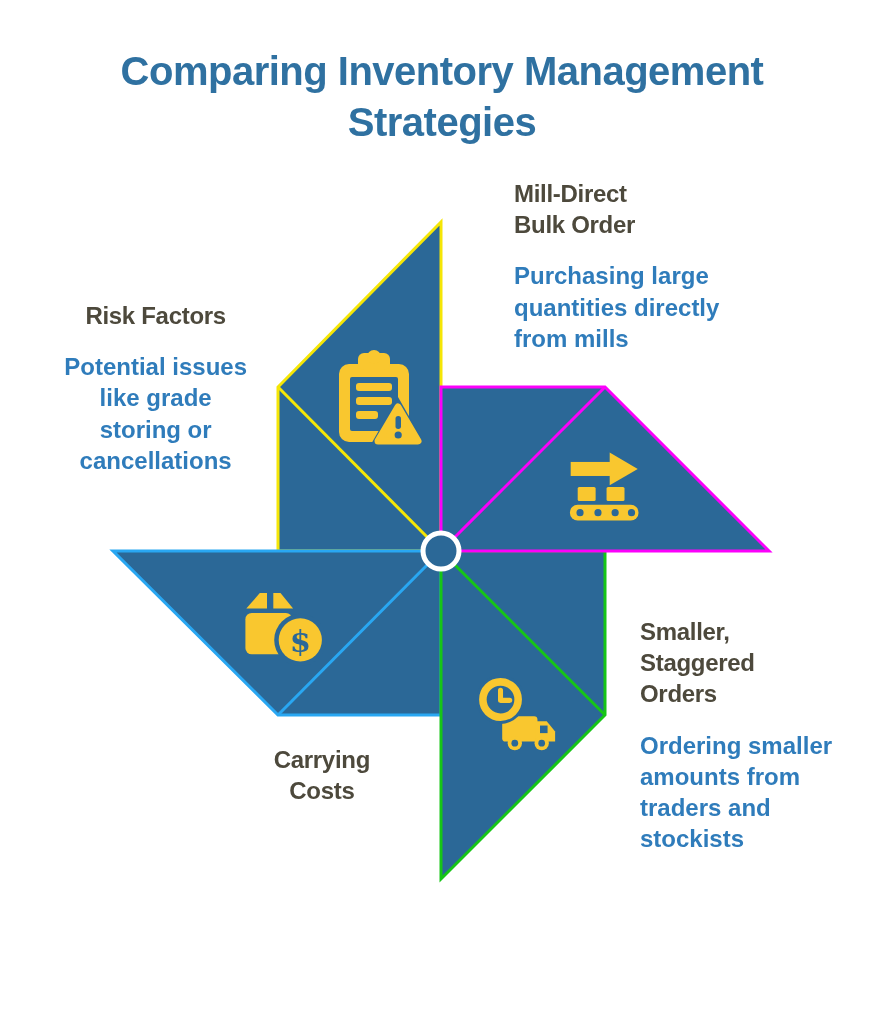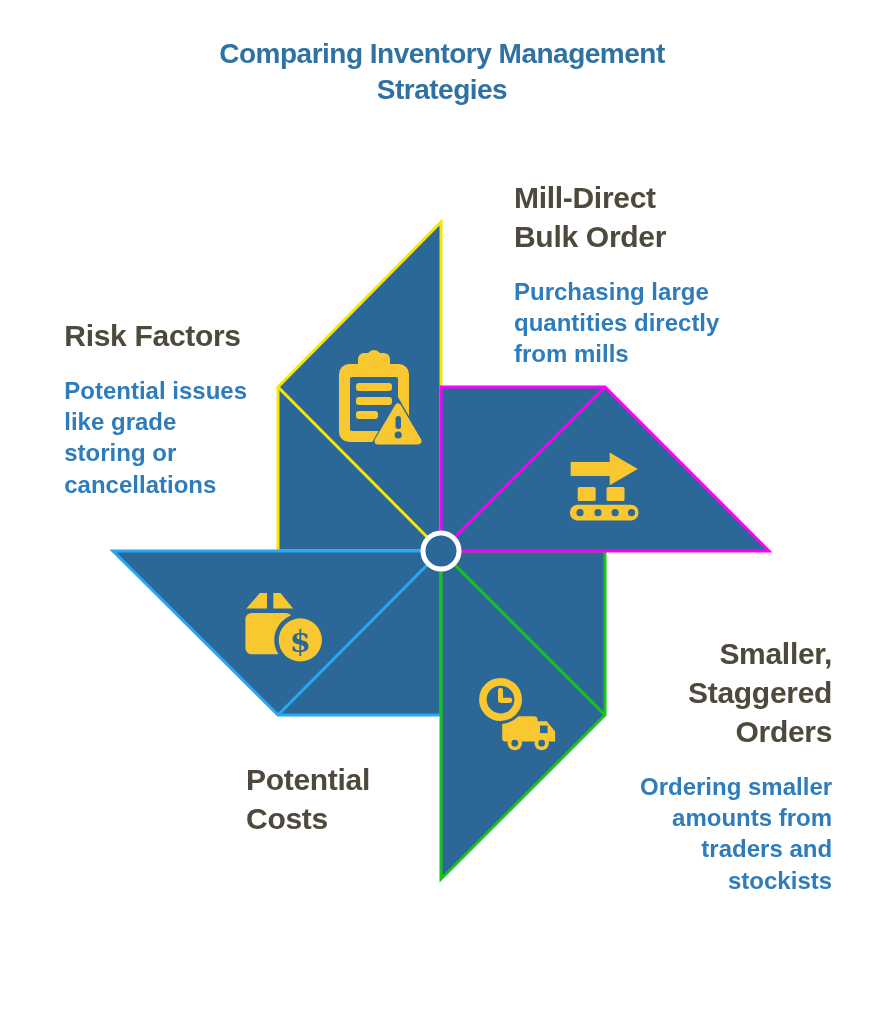--- a/index.html
+++ b/index.html
@@ -10,47 +10,47 @@
   *{margin:0;padding:0;box-sizing:border-box;}
   html,body{width:884px;height:1024px;}
   body{
     background:var(--background);
     font-family:"Liberation Sans", sans-serif;
     position:relative;
     overflow:hidden;
   }
   .canvas{position:absolute;inset:0;width:884px;height:1024px;}
   .page-title{
-    position:absolute; top:36px; left:0; width:884px;
+    position:absolute; top:46px; left:0; width:884px;
     text-align:center; color:var(--title);
-    font-size:28px; font-weight:bold; line-height:1.27;
+    font-size:40px; font-weight:bold; line-height:1.27;
     white-space:pre-line; letter-spacing:-0.5px;
   }
   svg.pinwheel{position:absolute;left:0;top:0;z-index:1;}
   .blade{fill:var(--blade-fill);stroke-width:3;stroke-linejoin:miter;}
   .diag{fill:none;stroke-width:3;}
   .st-yellow{stroke:var(--line-yellow);}
   .st-magenta{stroke:var(--line-magenta);}
   .st-cyan{stroke:var(--line-cyan);}
   .st-green{stroke:var(--line-green);}
   .hub{fill:var(--blade-fill);stroke:var(--hub-ring);stroke-width:5;}
   .icon{position:absolute;z-index:2;}
   .ic-y{fill:var(--icon-yellow);}
   .ic-b{fill:var(--blade-fill);}
   .ic-ys{stroke:var(--icon-yellow);fill:none;}
   .section{position:absolute;z-index:3;}
   .section h2{
-    color:var(--heading); font-size:30px; font-weight:bold;
+    color:var(--heading); font-size:24px; font-weight:bold;
     line-height:1.3; white-space:pre-line; letter-spacing:-0.3px;
   }
   .section p{
     color:var(--body); font-size:24px; font-weight:bold;
     line-height:1.3; white-space:pre-line; margin-top:20px;
   }
-  .align-right{text-align:left;margin-top:16px;}
+  .align-right{text-align:center;}
 </style>
 </head>
 <body>
 
 <div class="canvas">
 
   <h1 class="page-title">Comparing Inventory Management
 Strategies</h1>
 
   <svg class="pinwheel" width="884" height="1024" viewBox="0 0 884 1024">
@@ -127,28 +127,28 @@
   </div>
 
   <div class="section align-right" style="right:637px;top:300px;">
     <h2>Risk Factors</h2>
     <p>Potential issues
 like grade
 storing or
 cancellations</p>
   </div>
 
-  <div class="section" style="left:640px;top:634px;text-align:right;">
+  <div class="section" style="left:640px;top:616px;">
     <h2>Smaller,
 Staggered
 Orders</h2>
     <p>Ordering smaller
 amounts from
 traders and
 stockists</p>
   </div>
 
   <div class="section align-right" style="right:514px;top:744px;">
-    <h2>Potential
+    <h2>Carrying
 Costs</h2>
   </div>
 
 </div>
 
 </body></html>

